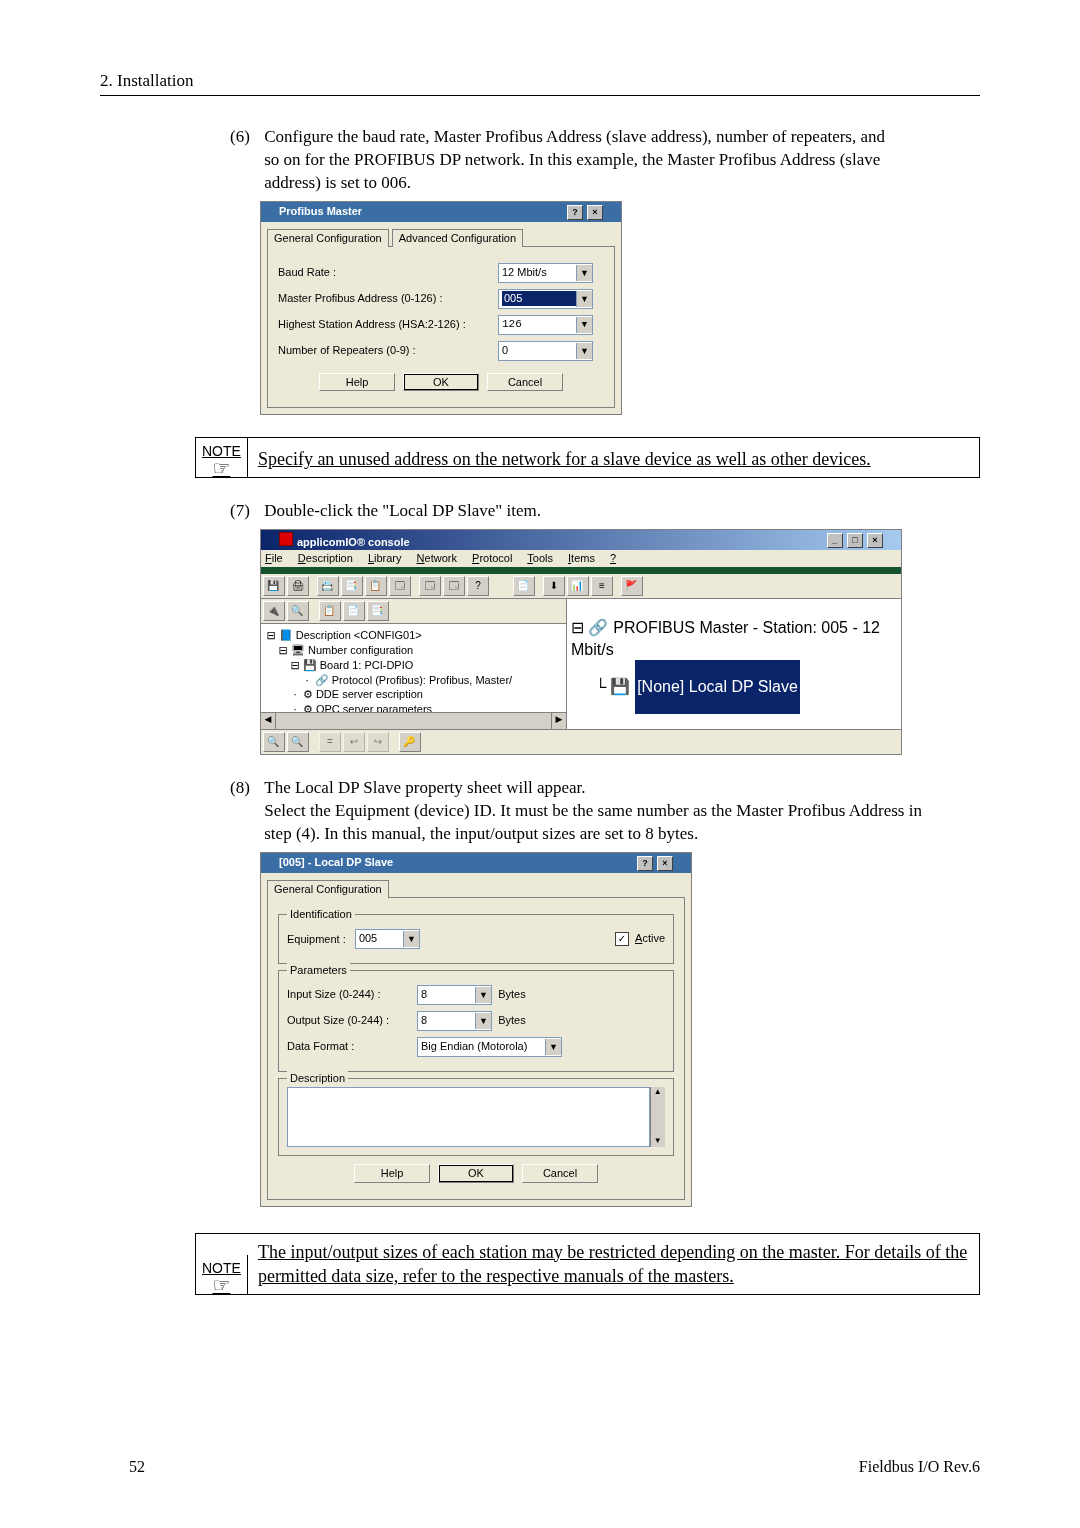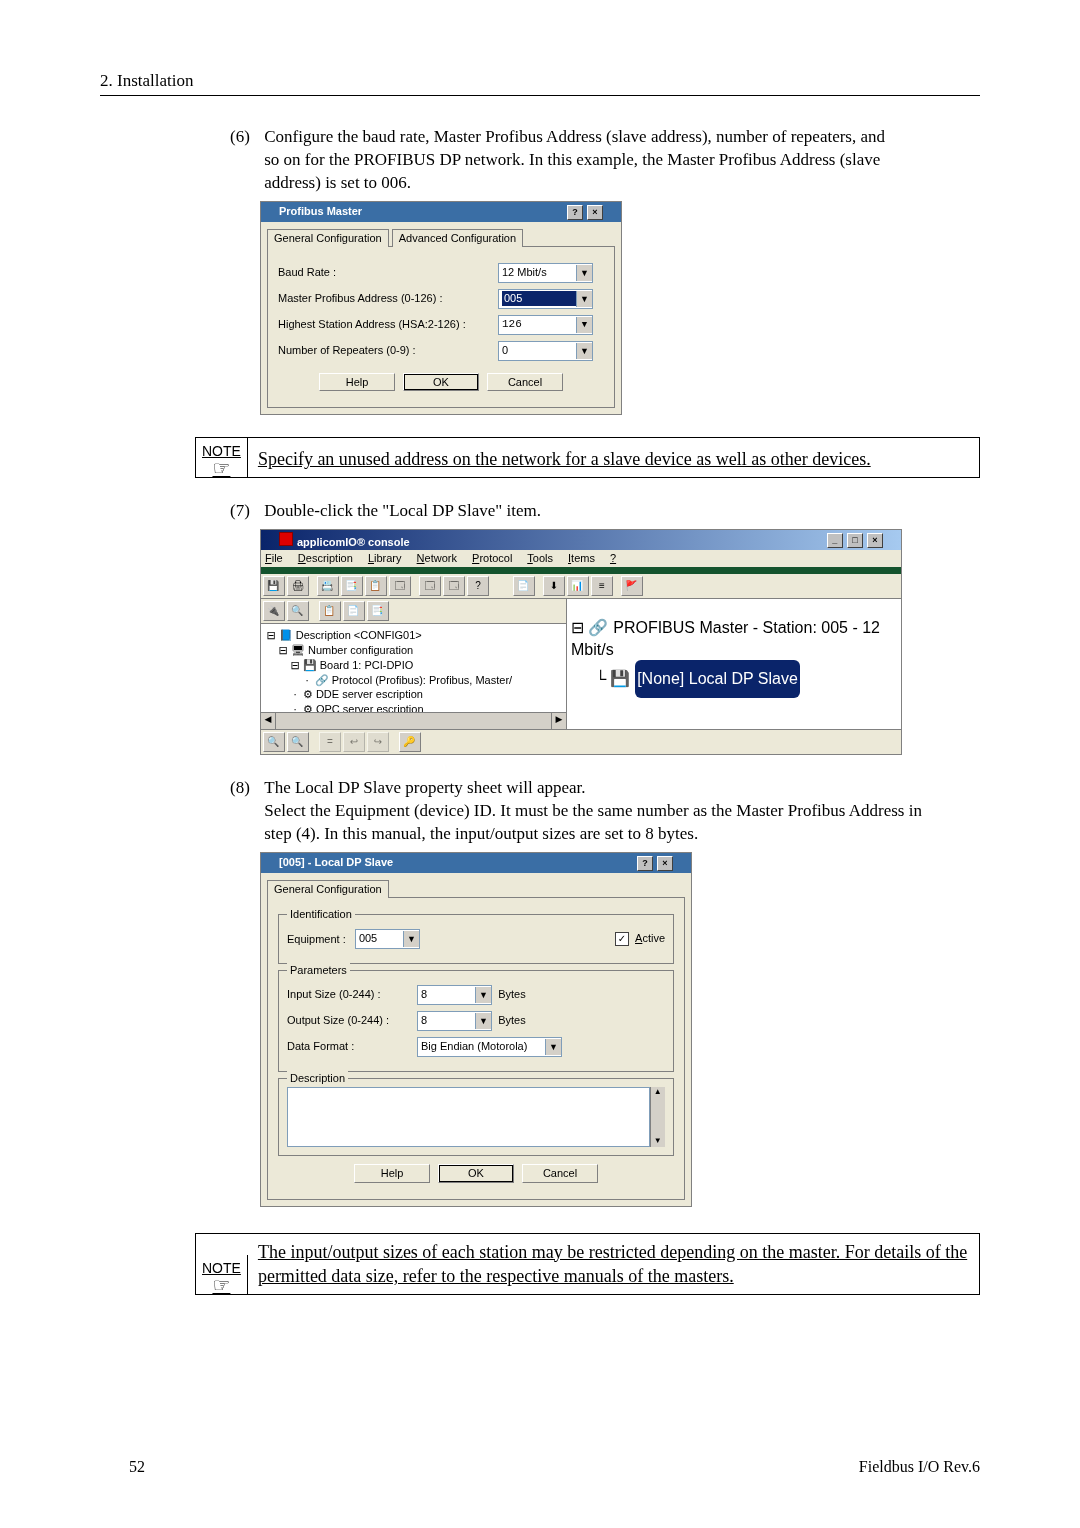--- a/index.html
+++ b/index.html
@@ -164,21 +164,21 @@
   .menubar span u { text-decoration:underline; }
   .toolbar { background:#ece9d8; padding:2px; border-bottom:1px solid #808080; display:flex; gap:2px; }
   .tbtn { width:20px; height:18px; background:#d4d0c8; border:1px solid #fff; border-right-color:#808080; border-bottom-color:#808080; display:inline-flex; align-items:center; justify-content:center; font-size:10px;}
   .splitpane { display:flex; height:130px; background:#fff; }
   .pane-left { width:305px; border-right:1px solid #808080; background:#ece9d8; display:flex; flex-direction:column;}
   .pane-left .mini-tb { background:#ece9d8; padding:2px; border-bottom:1px solid #808080; display:flex; gap:2px;}
   .tree { background:#fff; flex:1; padding:4px; font-size:11px; font-family: Tahoma, sans-serif; overflow:hidden;}
   .tree .ind1{padding-left:12px;} .tree .ind2{padding-left:24px;} .tree .ind3{padding-left:36px;}
   .tree .ficon { display:inline-block; width:12px; text-align:center; margin-right:2px; }
   .pane-right { flex:1; padding:4px; font-size:16px; font-family:Tahoma,sans-serif;margin-top:14px; }
-  .pane-right .selline { background:#0a246a; color:#fff; padding:8px 2px; display:inline-block;border-radius:6px; }
+  .pane-right .selline { background:#0a246a; color:#fff; padding:16px 2px; display:inline-block; }
 
   
   .grp {
     border:1px solid #808080;
     margin:6px 0;
     padding:8px;
     position:relative;
   }
   .grp .legend {
     position:absolute; top:-8px; left:8px;
@@ -330,21 +330,21 @@
           <span class="tbtn">📋</span>
           <span class="tbtn">📄</span>
           <span class="tbtn">📑</span>
         </div>
         <div class="tree">
           <div><span class="ficon">⊟</span>📘 <span>Description &lt;CONFIG01&gt;</span></div>
           <div class="ind1"><span class="ficon">⊟</span>🖥 <span>Number configuration</span></div>
           <div class="ind2"><span class="ficon">⊟</span>💾 <span>Board 1:    PCI-DPIO</span></div>
           <div class="ind3"><span class="ficon">·</span>🔗 <span>Protocol (Profibus): Profibus, Master/</span></div>
           <div class="ind2"><span class="ficon">·</span>⚙ <span>DDE server escription</span></div>
-          <div class="ind2"><span class="ficon">·</span>⚙ <span>OPC server escription</span></div>
+          <div class="ind2"><span class="ficon">·</span>⚙ <span>OPC server parameters</span></div>
         </div>
         <div style="height:16px;background:#d4d0c8;border-top:1px solid #808080;display:flex;">
           <span style="width:14px;text-align:center;font-size:9px;border-right:1px solid #808080;">◀</span>
           <span style="flex:1;"></span>
           <span style="width:14px;text-align:center;font-size:9px;border-left:1px solid #808080;">▶</span>
         </div>
       </div>
       <div class="pane-right">
         <div>⊟ 🔗 <span>PROFIBUS Master  - Station: 005 - 12 Mbit/s</span></div>
         <div style="padding-left:24px;">└ 💾 <span class="selline">[None]  Local DP Slave</span></div>

